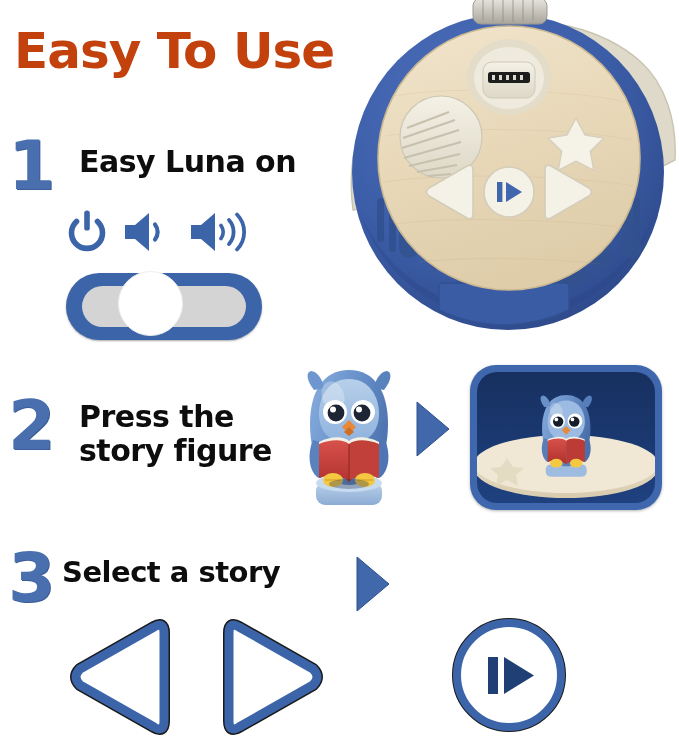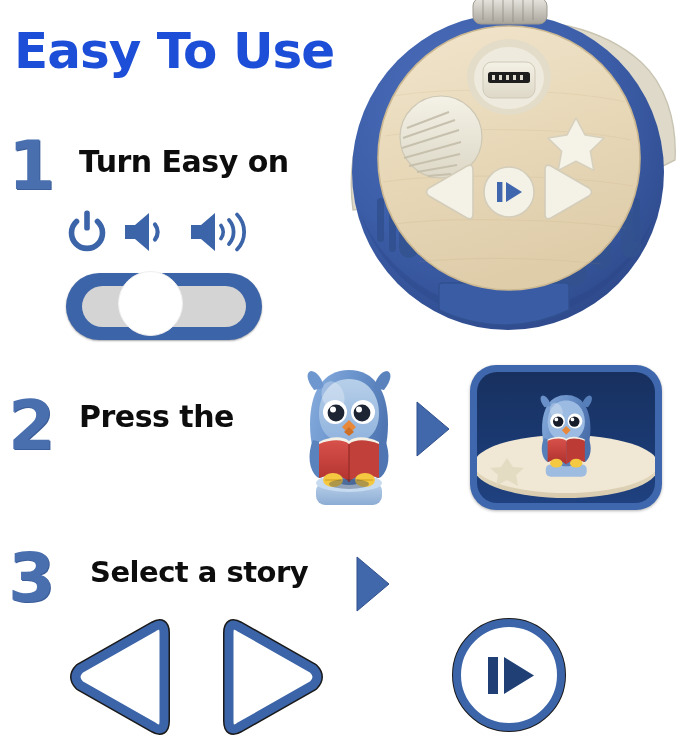--- a/index.html
+++ b/index.html
@@ -10,21 +10,21 @@
     overflow:hidden;
     position:relative;
   }
   .page{position:absolute;inset:0;}
 
   
   .headline{
     position:absolute;left:14px;top:26px;
     font-size:50px;font-weight:bold;
     letter-spacing:-1px;
-    color:#1d4ed8;
+    color:#c2410c;
     font-family:"DejaVu Sans", sans-serif;
     line-height:1;
     white-space:nowrap;
   }
 
   
   .step-num{
     position:absolute;
     font-family:"DejaVu Sans", sans-serif;
     font-weight:bold;
@@ -40,21 +40,21 @@
   .step-label{
     position:absolute;
     font-family:"DejaVu Sans", sans-serif;
     font-weight:bold;
     color:#0d0d0d;
     line-height:1.12;
     letter-spacing:-0.5px;
   }
   #label1{left:79px;top:145px;font-size:30px;white-space:nowrap;}
   #label2{left:79px;top:400px;font-size:30px;width:230px;}
-  #label3{left:90px;top:556px;font-size:29px;white-space:nowrap;}
+  #label3{left:62px;top:556px;font-size:29px;white-space:nowrap;}
   #label4{left:417px;top:556px;font-size:29px;white-space:nowrap;}
 
   
   .icon-row{position:absolute;left:68px;top:210px;display:flex;align-items:center;gap:16px;}
   .ic{display:block;}
 
   
   .toggle{
     position:absolute;left:66px;top:273px;
     width:196px;height:67px;
@@ -109,21 +109,21 @@
   svg{display:block;overflow:visible;}
 </style>
 </head>
 <body>
 
 <div class="page">
 
   <div class="headline">Easy To Use</div>
 
   <div class="step-num" id="num1">1</div>
-  <div class="step-label" id="label1">Turn Easy on</div>
+  <div class="step-label" id="label1">Easy Luna on</div>
 
   <div class="icon-row">
 
     <span>
       <svg class="ic" width="38" height="44" viewBox="0 0 38 44">
         <path d="M8.5 11.5 A15.5 15.5 0 1 0 29.5 11.5" fill="none" stroke="#3c64a8" stroke-width="5.6" stroke-linecap="round"></path>
         <rect x="16.2" y="0.5" width="5.6" height="20" rx="2.6" fill="#3c64a8"></rect>
       </svg>
     </span>
 
@@ -271,20 +271,21 @@
 
       <g>
         <path d="M256 196 q5-4 0-8 l-38-22 q-6-3-6 4 v44 q0 7 6 4 z" fill="#f4f1e7" stroke="#d3cdba" stroke-width="1.6" stroke-linejoin="round"></path>
       </g>
     </svg>
   </div>
 
   <div class="step-num" id="num2">2</div>
   <div class="step-label" id="label2">
     <div>Press the</div>
+    <div>story figure</div>
   </div>
 
   <div class="owl-fig">
     <svg width="104" height="148" viewBox="0 0 104 148">
       <defs>
         <linearGradient id="owlBody" x1="0" y1="0" x2="1" y2="0.4">
           <stop offset="0%" stop-color="#89aede"></stop>
           <stop offset="45%" stop-color="#6e97cf"></stop>
           <stop offset="100%" stop-color="#4f76b2"></stop>
         </linearGradient>

